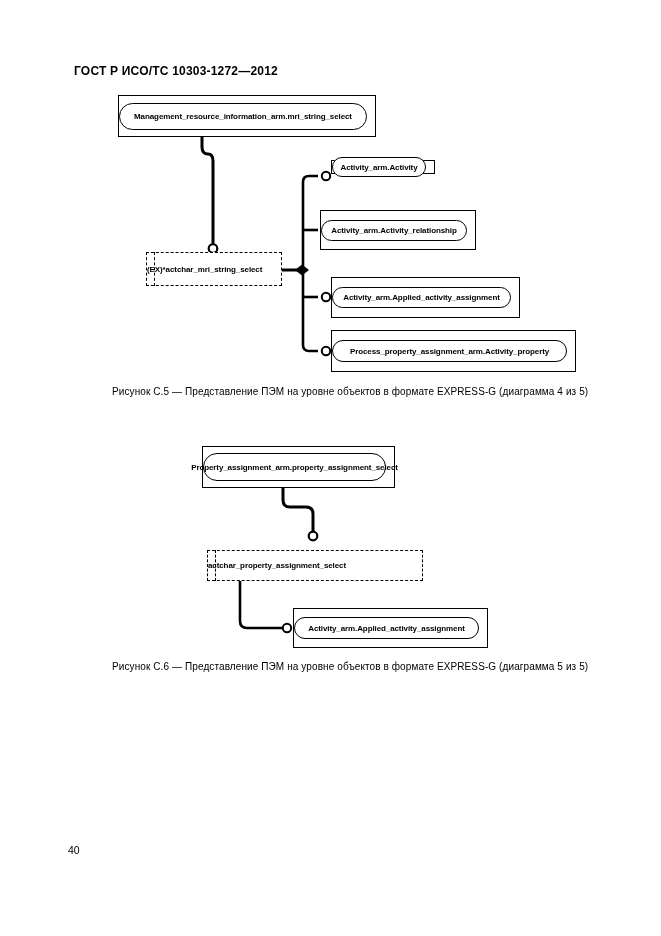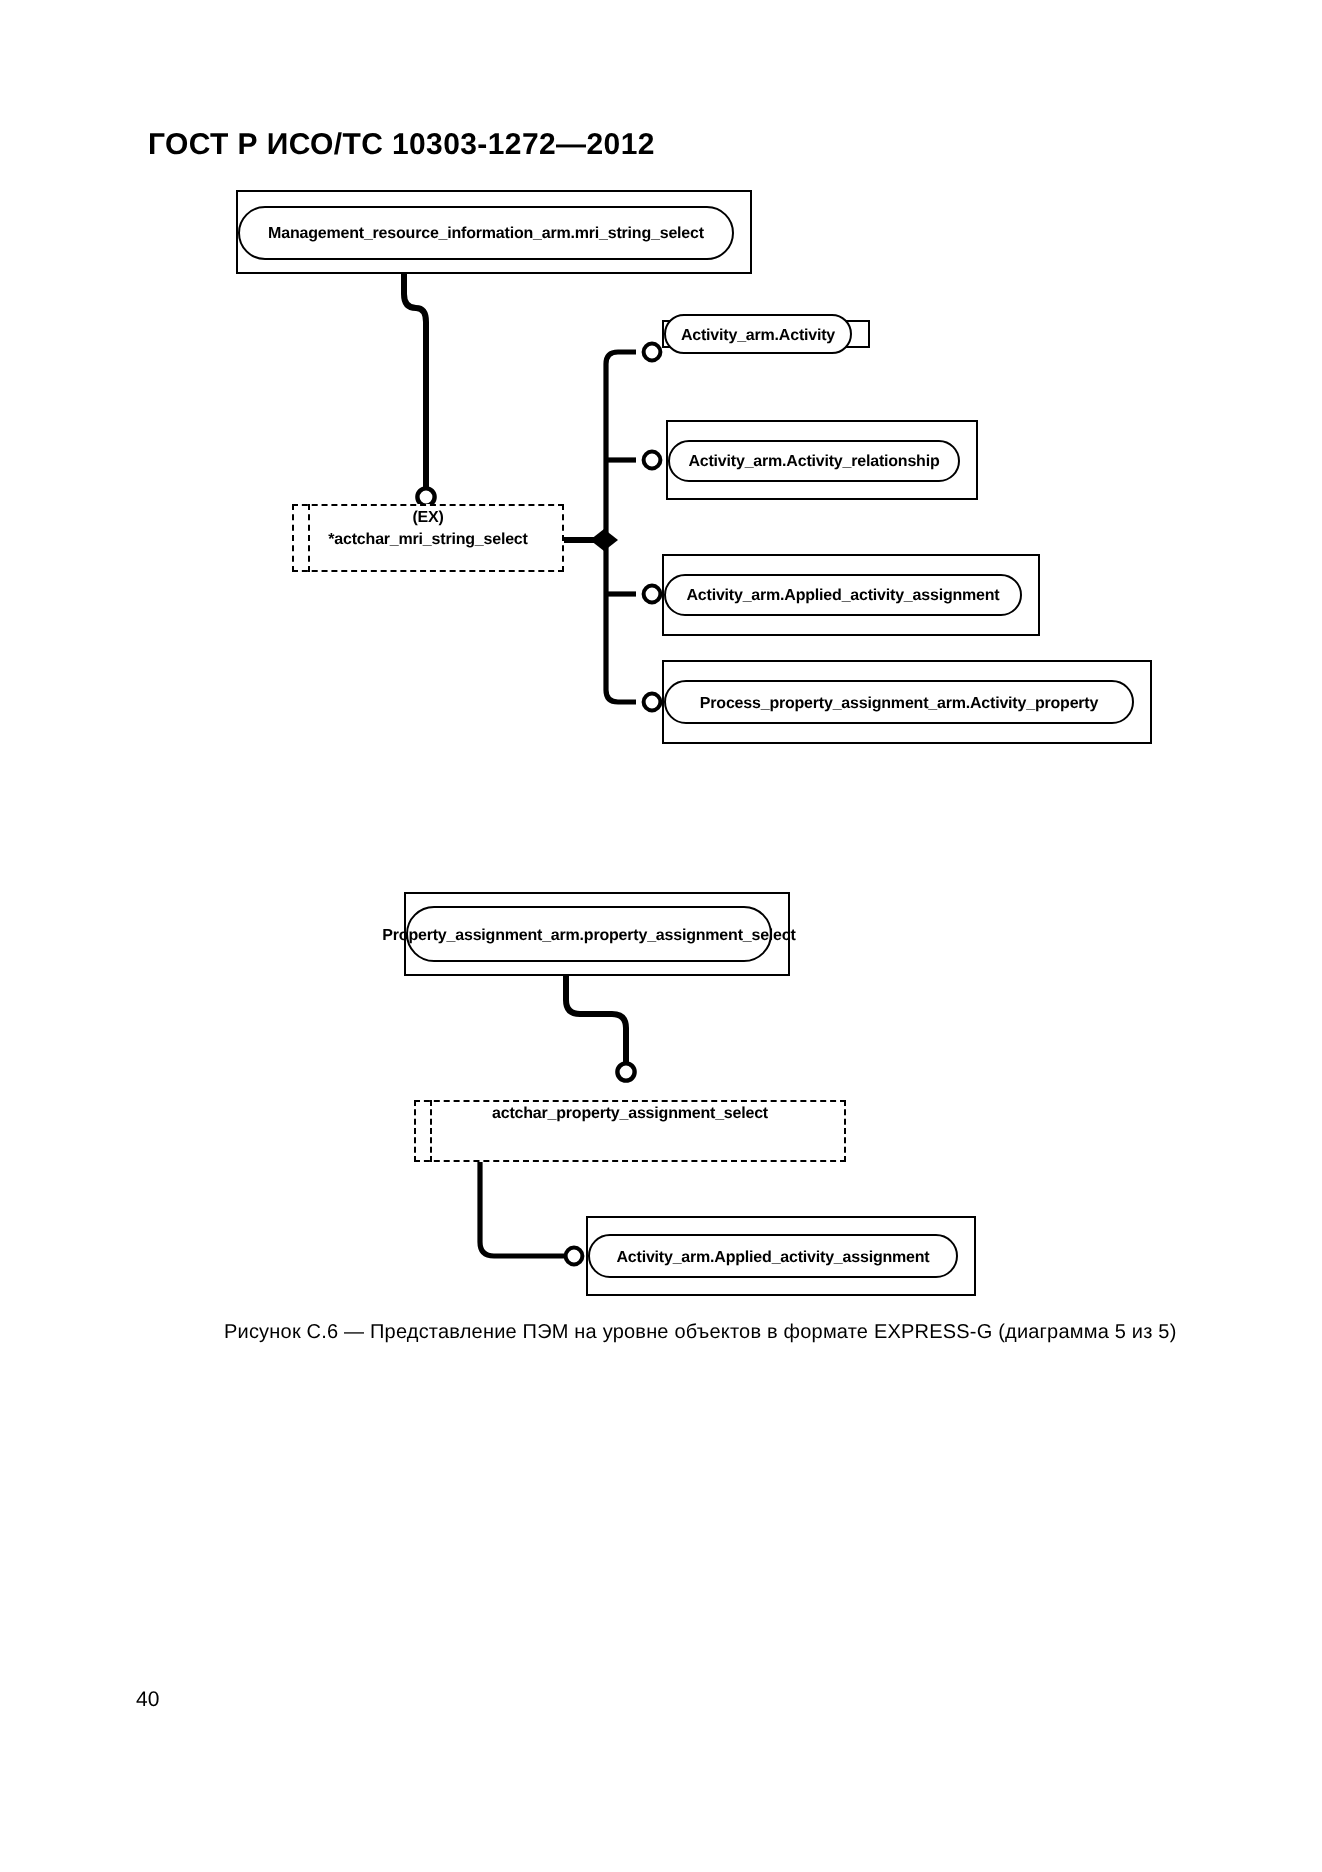--- a/index.html
+++ b/index.html
@@ -9,21 +9,21 @@
     height: 936px;
     background: #ffffff;
     font-family: "Liberation Sans", sans-serif;
     color: #000000;
     overflow: hidden;
     margin: 0 auto;
   }
   .abs { position: absolute; }
   .header {
     left: 74px; top: 64px;
-    font-size: 15px; font-weight: bold;
+    font-size: 12px; font-weight: bold;
     letter-spacing: 0.2px;
     white-space: nowrap;
   }
   .page-number {
     left: 68px; top: 844px;
     font-size: 10.5px;
   }
   .caption {
     font-size: 10px;
     white-space: nowrap;
@@ -48,21 +48,21 @@
     justify-content: center;
     font-size: 8px;
     font-weight: bold;
     letter-spacing: -0.1px;
     white-space: nowrap;
     box-sizing: border-box;
     background: #fff;
   }
   .node.dashed {
     border: 1.6px dashed #000;
-    flex-direction: column;
+    flex-direction: row;
     line-height: 11px;
   }
   .dashed-text {
     font-size: 8px;
     font-weight: bold;
     letter-spacing: -0.1px;
     text-align: center;
     white-space: nowrap;
   }
   .inner-line {
@@ -108,32 +108,33 @@
   <div class="node dashed" style="left:146px; top:252px; width:136px; height:34px;">
     <div class="inner-line"></div>
     <div class="dashed-text">(EX)</div>
     <div class="dashed-text">*actchar_mri_string_select</div>
   </div>
 
   <div class="node" style="left:331px; top:160px; width:104px; height:14px;">
     <div class="stadium" style="height:20px;">Activity_arm.Activity</div>
   </div>
 
-  <div class="node" style="left:333px; top:210px; width:156px; height:40px;">
+  <div class="node" style="left:320px; top:210px; width:156px; height:40px;">
     <div class="stadium" style="height:21px;">Activity_arm.Activity_relationship</div>
   </div>
 
   <div class="node" style="left:331px; top:277px; width:189px; height:41px;">
     <div class="stadium" style="height:21px;">Activity_arm.Applied_activity_assignment</div>
   </div>
 
   <div class="node" style="left:331px; top:330px; width:245px; height:42px;">
     <div class="stadium" style="height:22px;">Process_property_assignment_arm.Activity_property</div>
   </div>
 
+  <div class="abs caption" style="left:112px; top:386px;">Рисунок С.5 — Представление ПЭМ на уровне объектов в формате EXPRESS-G (диаграмма 4 из 5)</div>
 
   <div class="node" style="left:202px; top:446px; width:193px; height:42px;">
     <div class="stadium" style="height:28px;">Property_assignment_arm.property_assignment_select</div>
   </div>
 
   <div class="node dashed" style="left:207px; top:550px; width:216px; height:31px;">
     <div class="inner-line"></div>
     <div class="dashed-text">actchar_property_assignment_select</div>
   </div>
 

